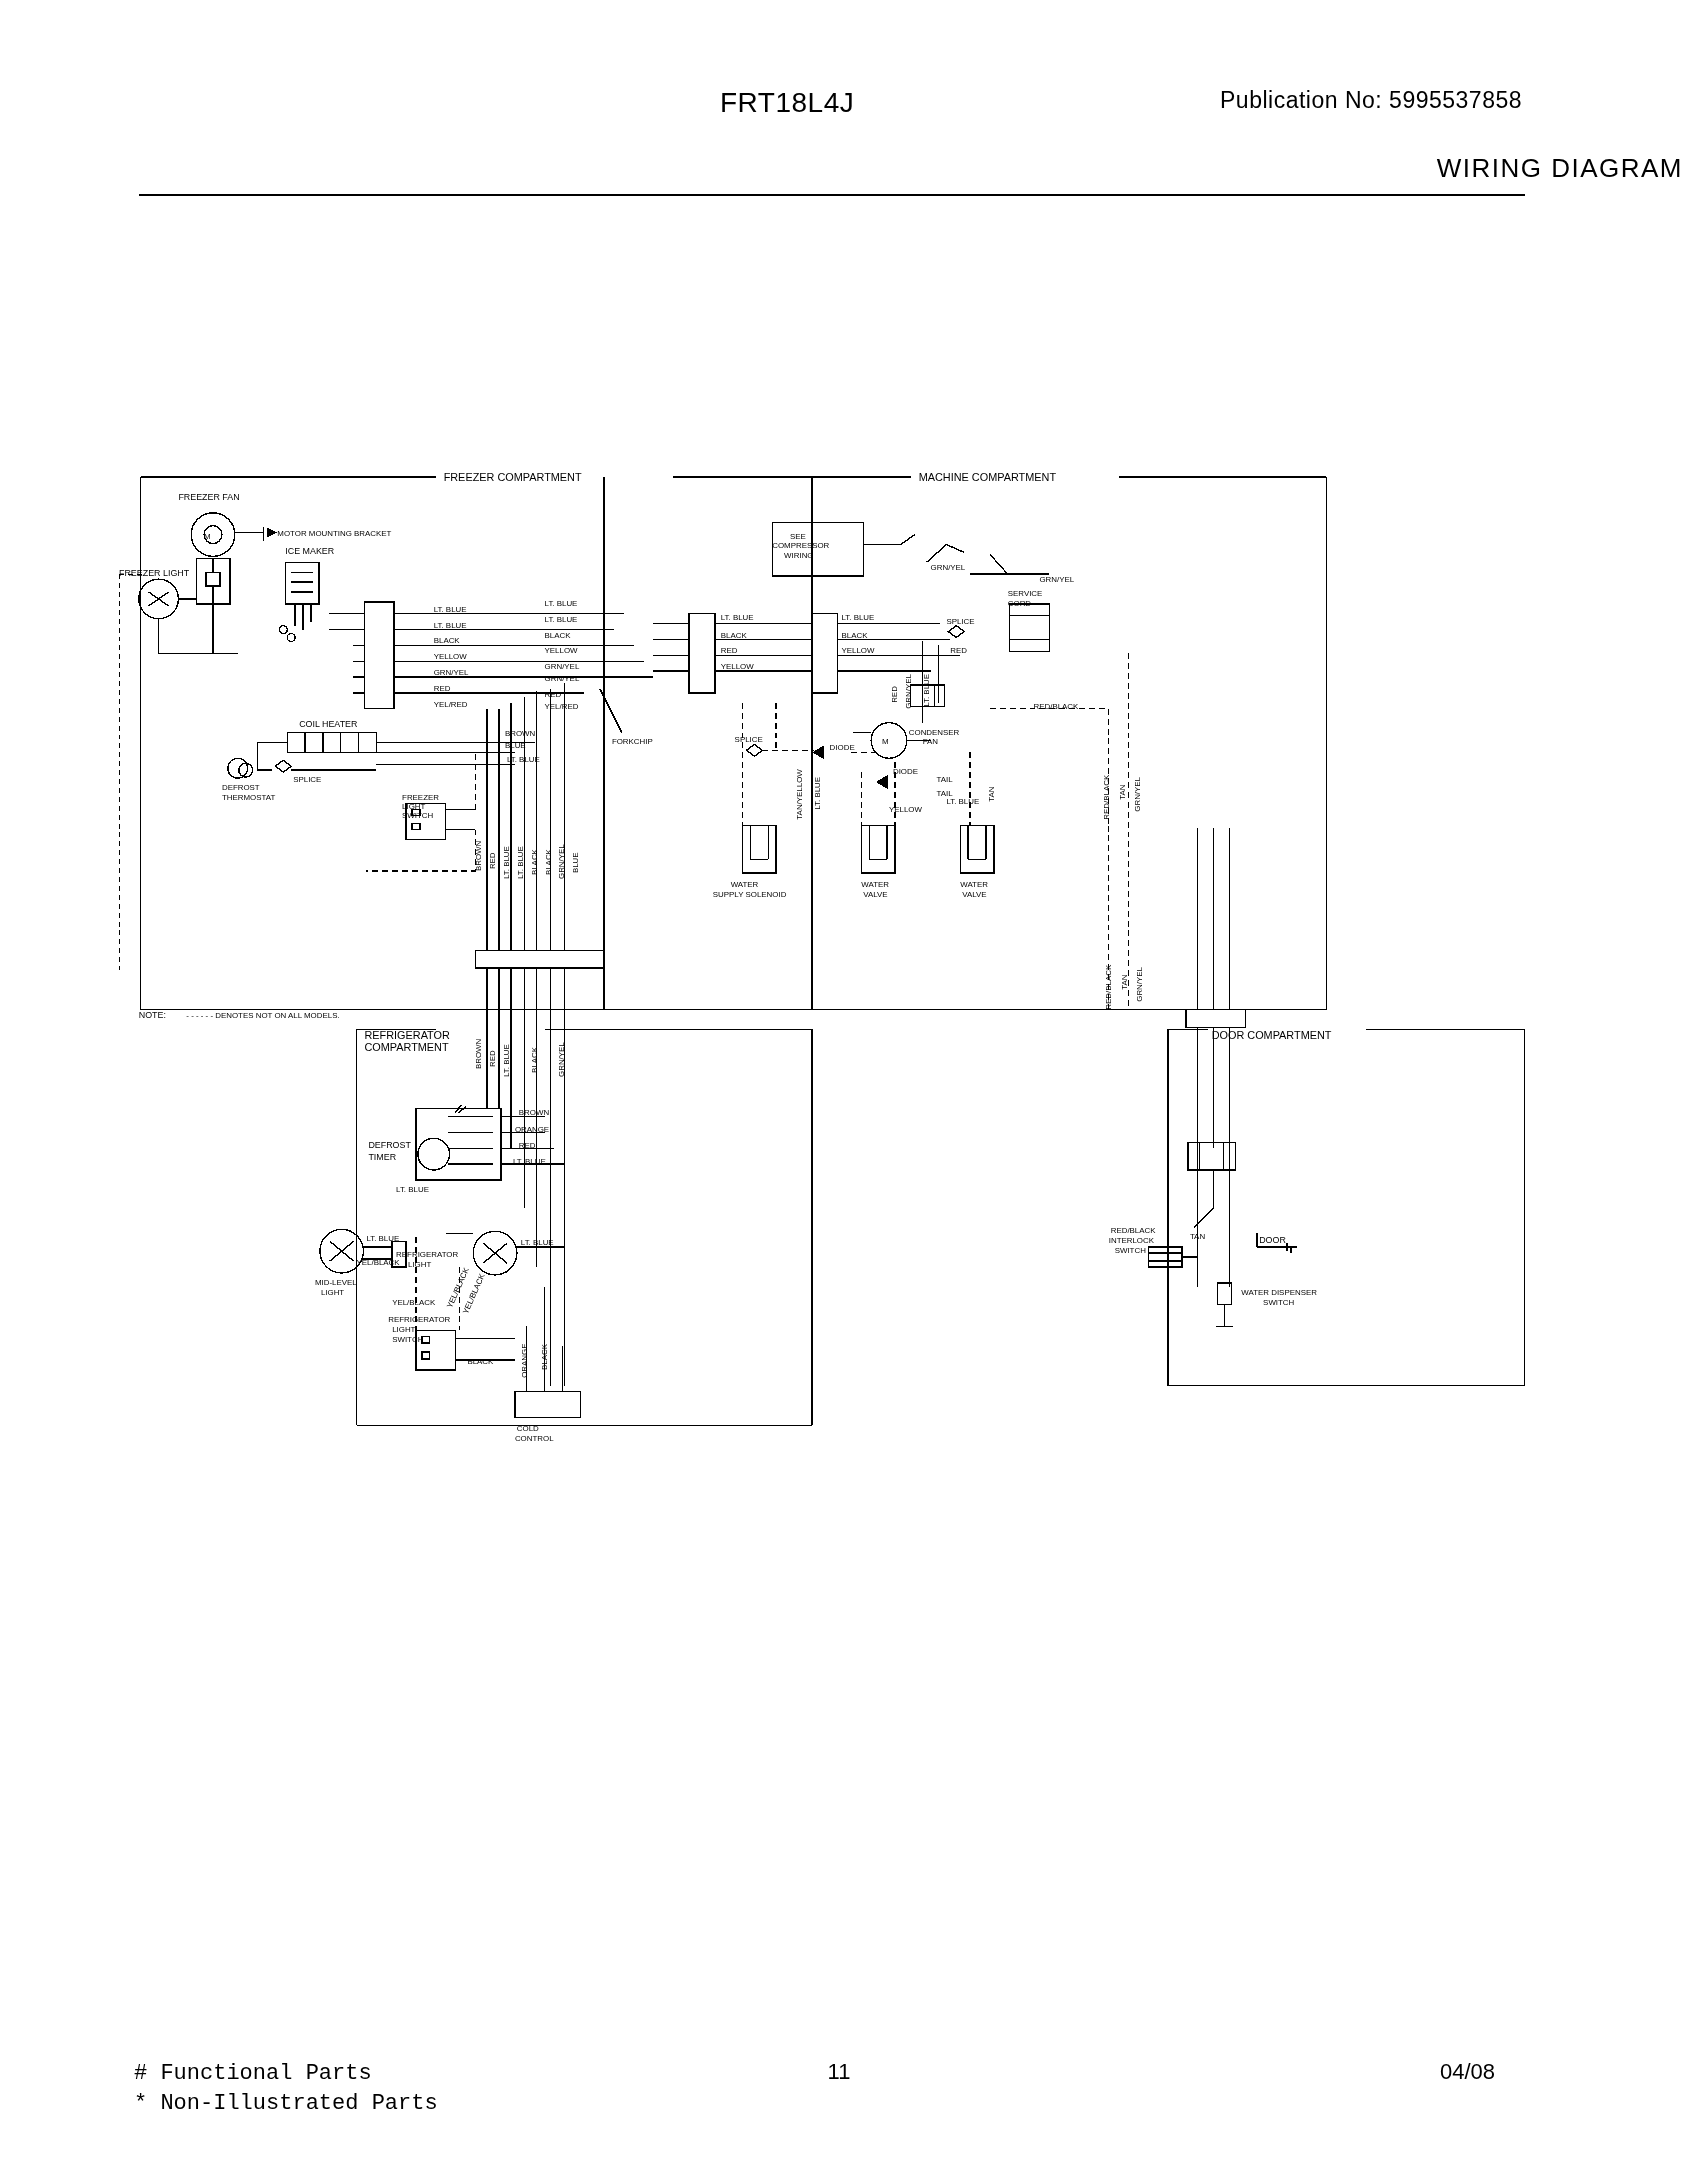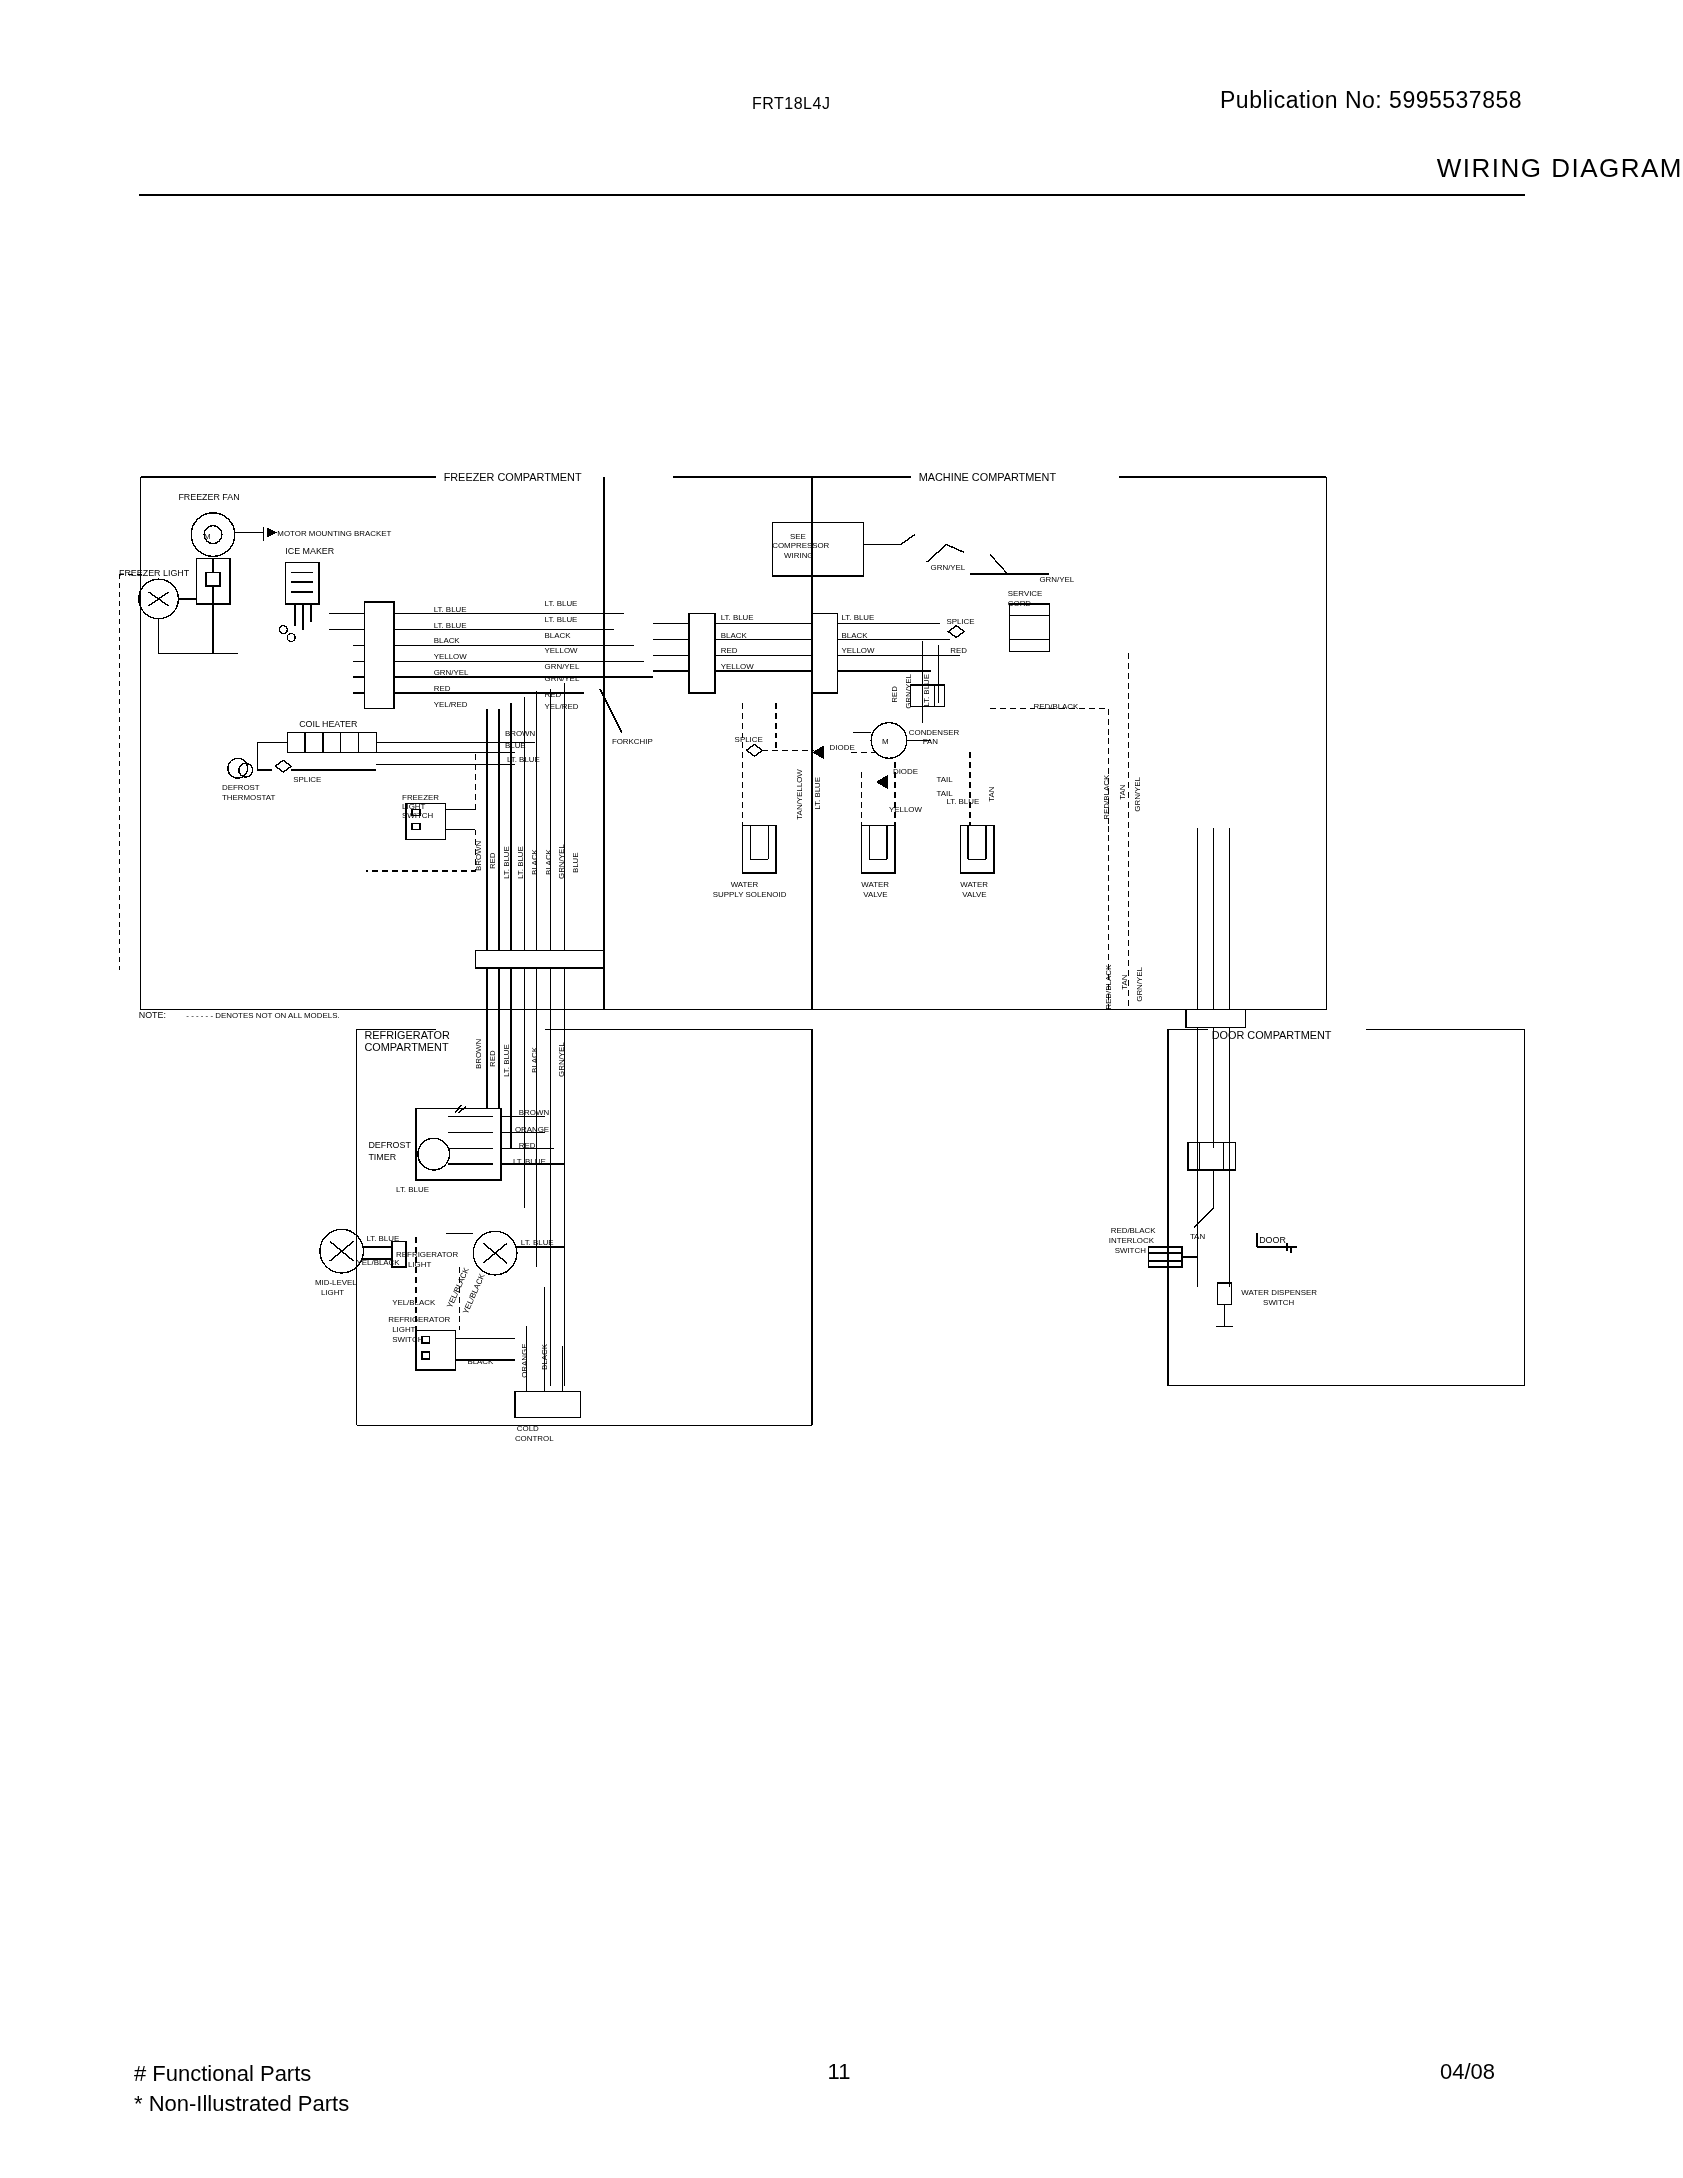--- a/index.html
+++ b/index.html
@@ -7,27 +7,27 @@
     width:1683px;height:2178px;
     background:#ffffff;
     font-family:"Liberation Sans", sans-serif;
     color:#000;
     position:relative;
     overflow:hidden;
   }
   .page{position:absolute;left:0;top:0;width:1683px;height:2178px;}
 
   
-  .hdr-model{position:absolute;left:752px;top:87px;font-size:16px;letter-spacing:0.5px;margin-top:8px;}
+  .hdr-model{position:absolute;left:720px;top:87px;font-size:28px;letter-spacing:0.5px;}
   .hdr-pub{position:absolute;left:1191px;top:87px;font-size:23px;letter-spacing:0.5px;margin-left:29px;}
   .hdr-title{position:absolute;left:0;top:153px;width:1683px;text-align:right;font-size:26px;letter-spacing:1.5px;}
   .hdr-rule{position:absolute;left:139px;top:194px;width:1386px;height:2px;background:#000;}
 
   
-  .ft-left{position:absolute;left:134px;top:2059px;font-size:22px;line-height:30px;}
+  .ft-left{position:absolute;left:134px;top:2059px;font-size:22px;line-height:30px;font-family:Liberation Mono, monospace;}
   .ft-center{position:absolute;left:0;top:2059px;width:1678px;text-align:center;font-size:22px;}
   .ft-right{position:absolute;left:1440px;top:2059px;font-size:22px;}
 
   
   .diagram{position:absolute;left:119px;top:455px;width:1445px;height:1139px;}
   svg{display:block;}
   .lbl{font-family:"Liberation Sans",sans-serif;}
 </style>
 </head>
 <body>

